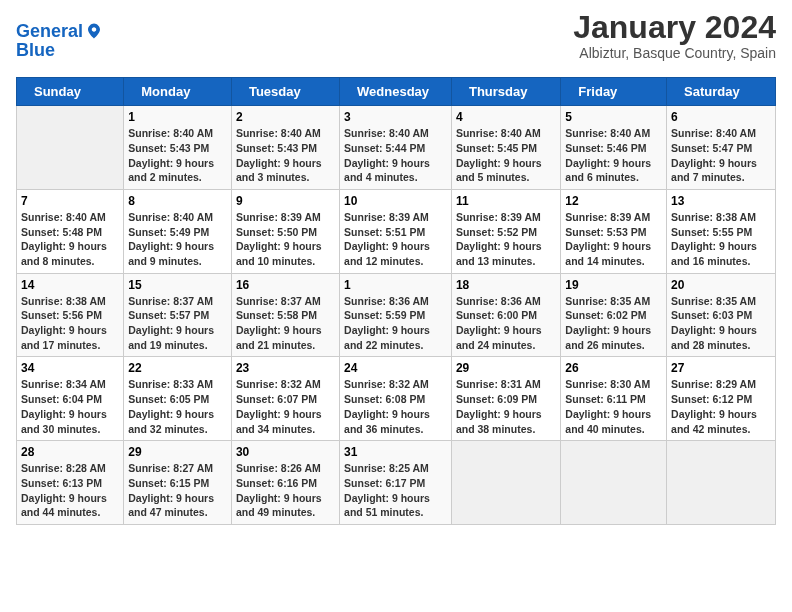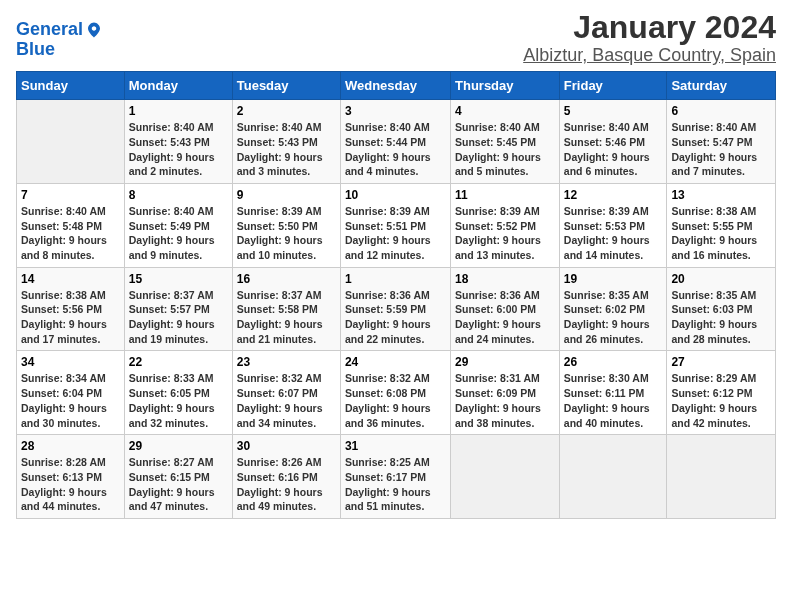--- a/index.html
+++ b/index.html
@@ -10,22 +10,22 @@
       height: 612px;
       overflow: hidden;
     }
     .container {
       width: 792px;
       padding: 10px 16px 10px 16px;
     }
     .header-row {
       display: flex;
       justify-content: space-between;
-      align-items: center;
-      margin-bottom: 5px;
+      align-items: flex-end;
+      margin-bottom: 16px;
     }
     .logo {
       display: flex;
       align-items: center;
       margin-top: 4px;
     }
     .logo-text {
       font-size: 18px;
       font-weight: bold;
       color: #333;
@@ -42,33 +42,32 @@
     .title-block {
       text-align: right;
     }
     .month-title {
       font-size: 32px;
       font-weight: bold;
       color: #333;
       line-height: 1.1;
     }
     .subtitle {
-      font-size: 18px;
+      font-size: 14px;
       color: #555;
-      text-decoration: underline;
     }
     table {
       width: 100%;
       border-collapse: collapse;
       font-size: 11px;
     }
     thead tr th {
       background-color: #1565c0;
       color: #fff;
-      padding: 6px 4px;
+      padding: 6px 17px;
       text-align: left;
       font-size: 13px;
       font-weight: bold;
       border: 1px solid #1255a0;
     }
     tbody tr td {
       border: 1px solid #ccc;
       padding: 4px 4px;
       vertical-align: top;
       width: 113px;

